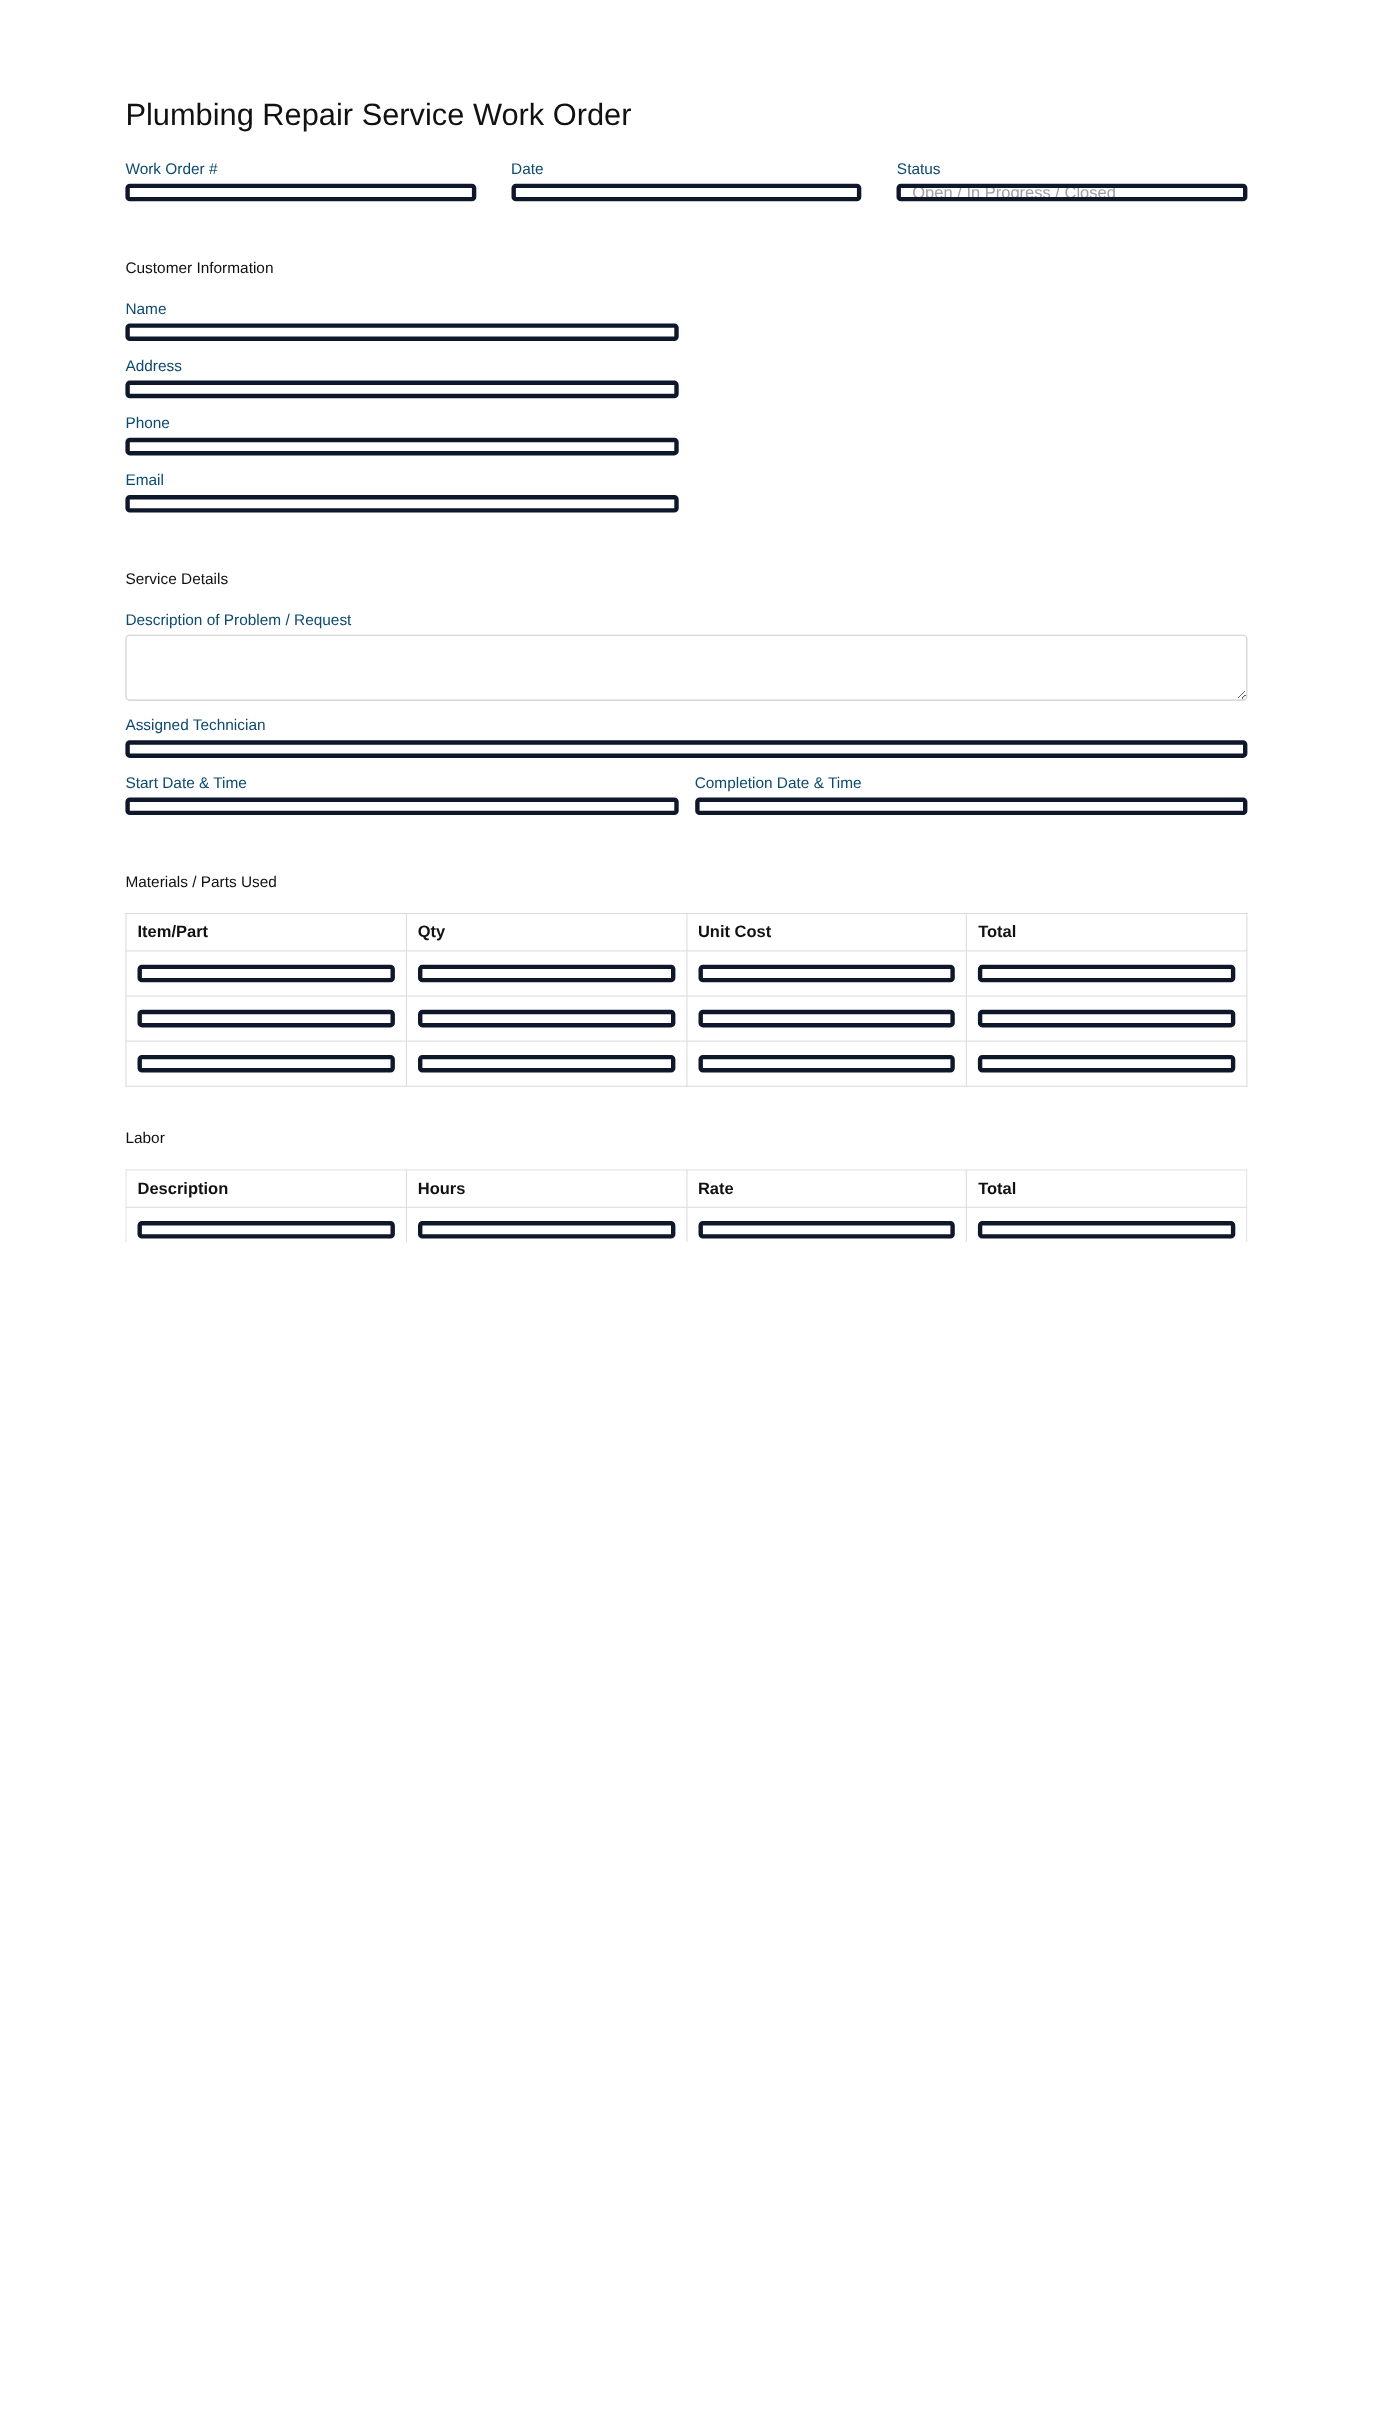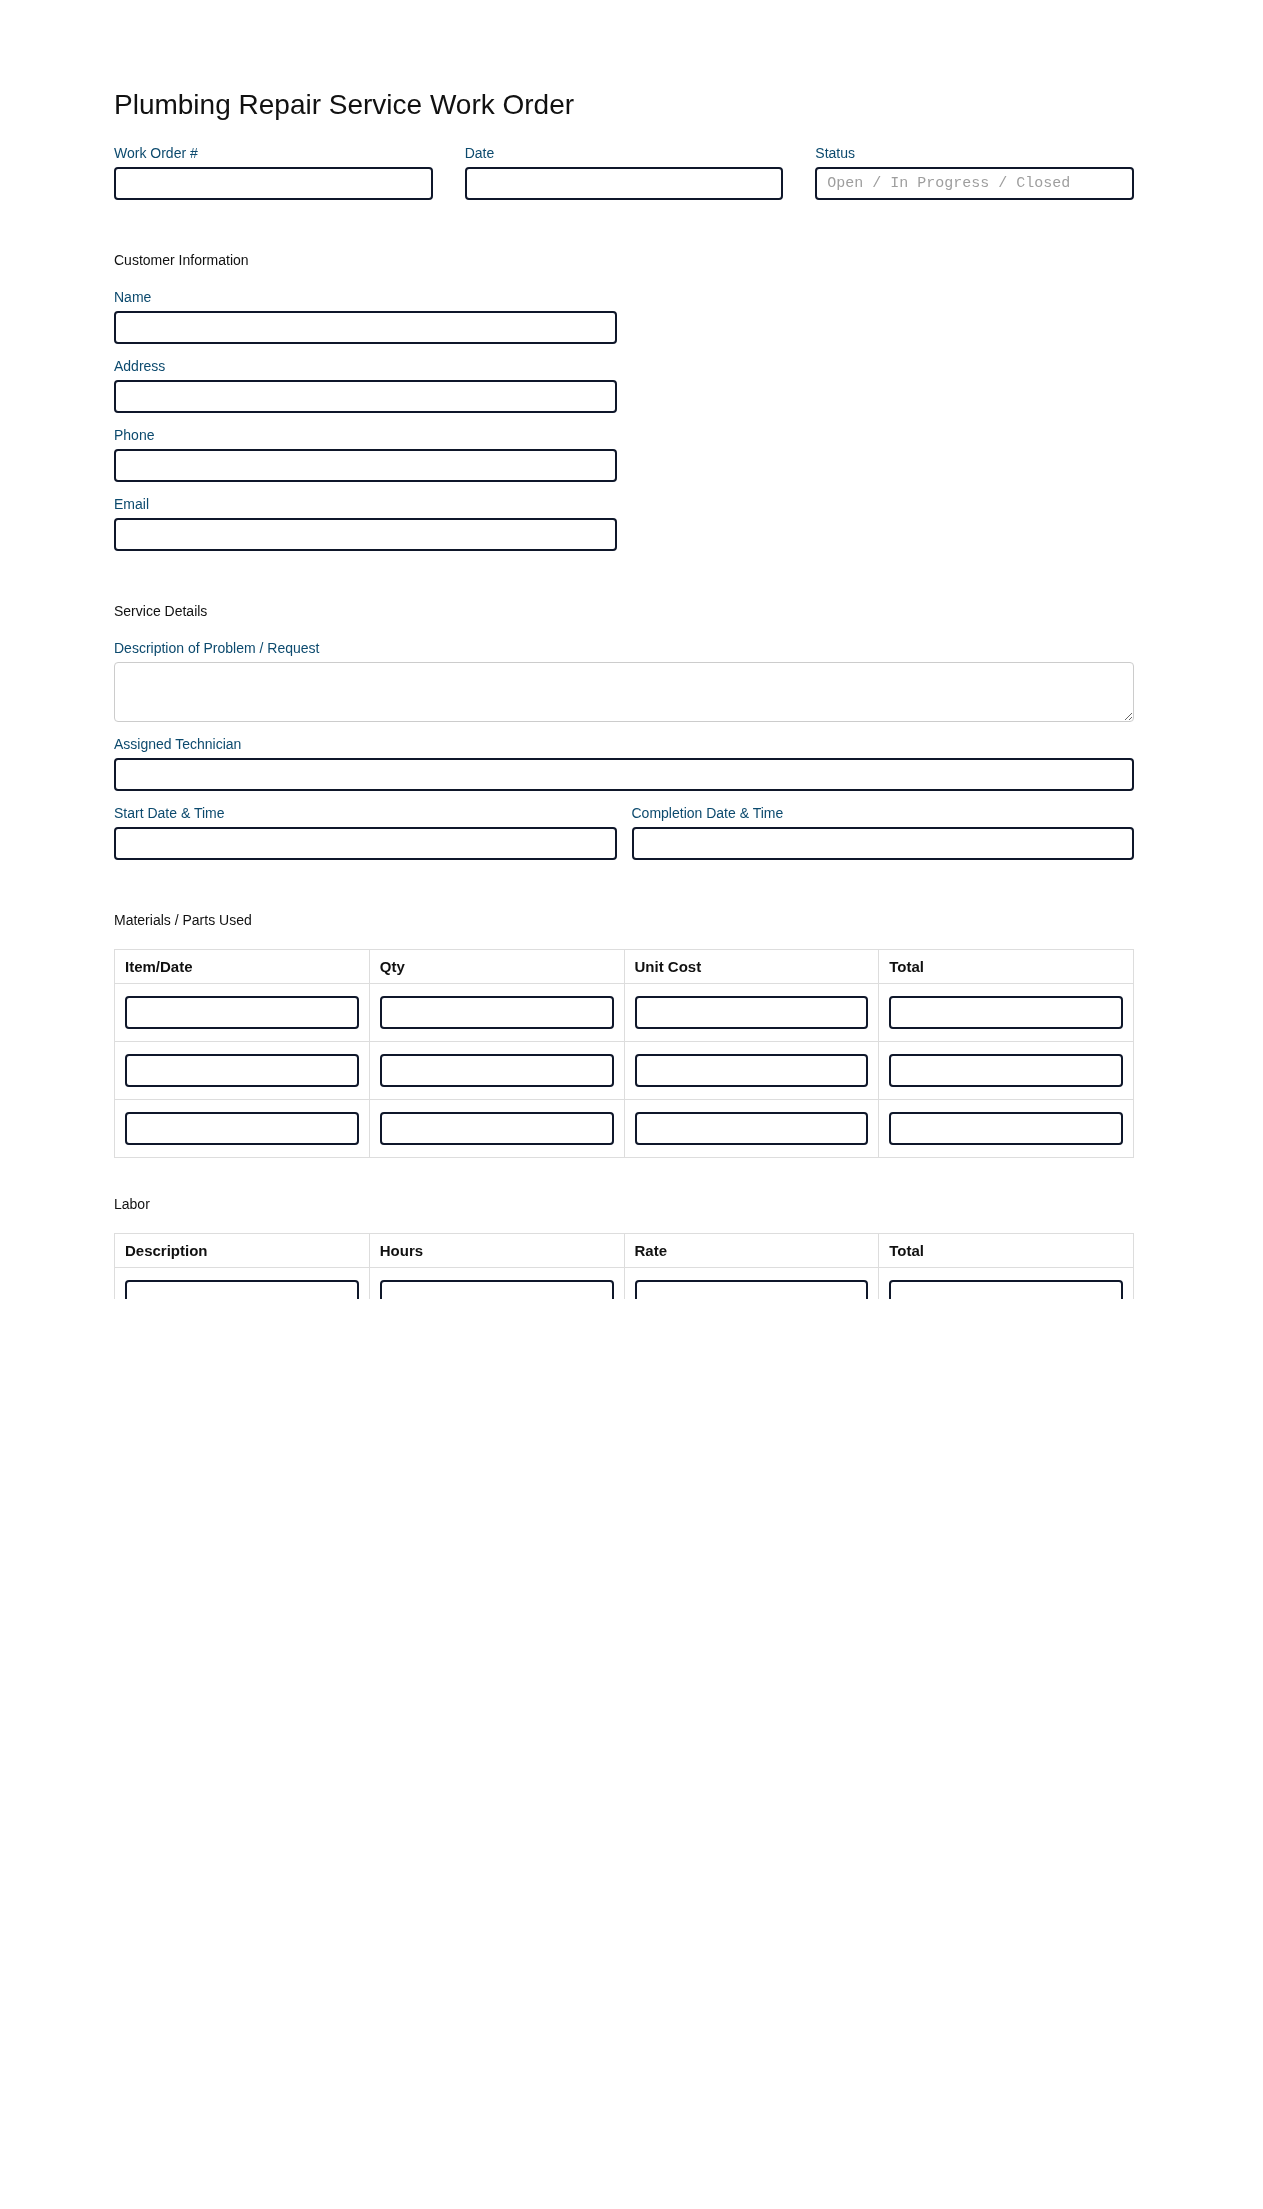--- a/index.html
+++ b/index.html
@@ -21,24 +21,24 @@
 
   .grid3 { display: grid; grid-template-columns: repeat(3, 1fr); column-gap: 32px; }
   .grid2 { display: grid; grid-template-columns: 1fr 1fr; column-gap: 15px; align-items: start; }
 
   .field { margin-bottom: 14px; }
   .field label {
     display: block; font-size: 14px; line-height: 17px;
     color: #0c4a6e; margin-bottom: 5px;
   }
   .ti {
-    display: block; width: 100%; height: 33px;
-    border: 2px solid #0f172a; border-radius: 4px;
+    display: block; width: 100%; height: 16px;
+    border: 4px solid #0f172a; border-radius: 4px;
     background: #fff; padding: 0 10px; font-size: 15px;
-    font-family: Liberation Mono, monospace; color: #202124;
+    font-family: Liberation Sans, sans-serif; color: #202124;
     outline: none;
   }
   .ti::placeholder, textarea::placeholder { color: #9e9e9e; opacity: 1; }
   textarea.ta {
     display: block; width: 100%; height: 60px;
     border: 1px solid #cccccc; border-radius: 4px;
     background: #fff; padding: 7px 10px; font-size: 15px;
     font-family: "Liberation Sans", sans-serif; color: #202124;
     resize: vertical; outline: none;
   }
@@ -120,21 +120,21 @@
       <label>Completion Date &amp; Time</label>
       <input class="ti" type="text" style="">
     </div>
   </div>
 
   <h2>Materials / Parts Used</h2>
 
   <table class="items">
     <thead>
       <tr>
-        <th>Item/Date</th>
+        <th>Item/Part</th>
         <th>Qty</th>
         <th>Unit Cost</th>
         <th>Total</th>
       </tr>
     </thead>
     <tbody>
       <tr>
         <td>
             <input class="ti" type="text" style="">
           </td>

